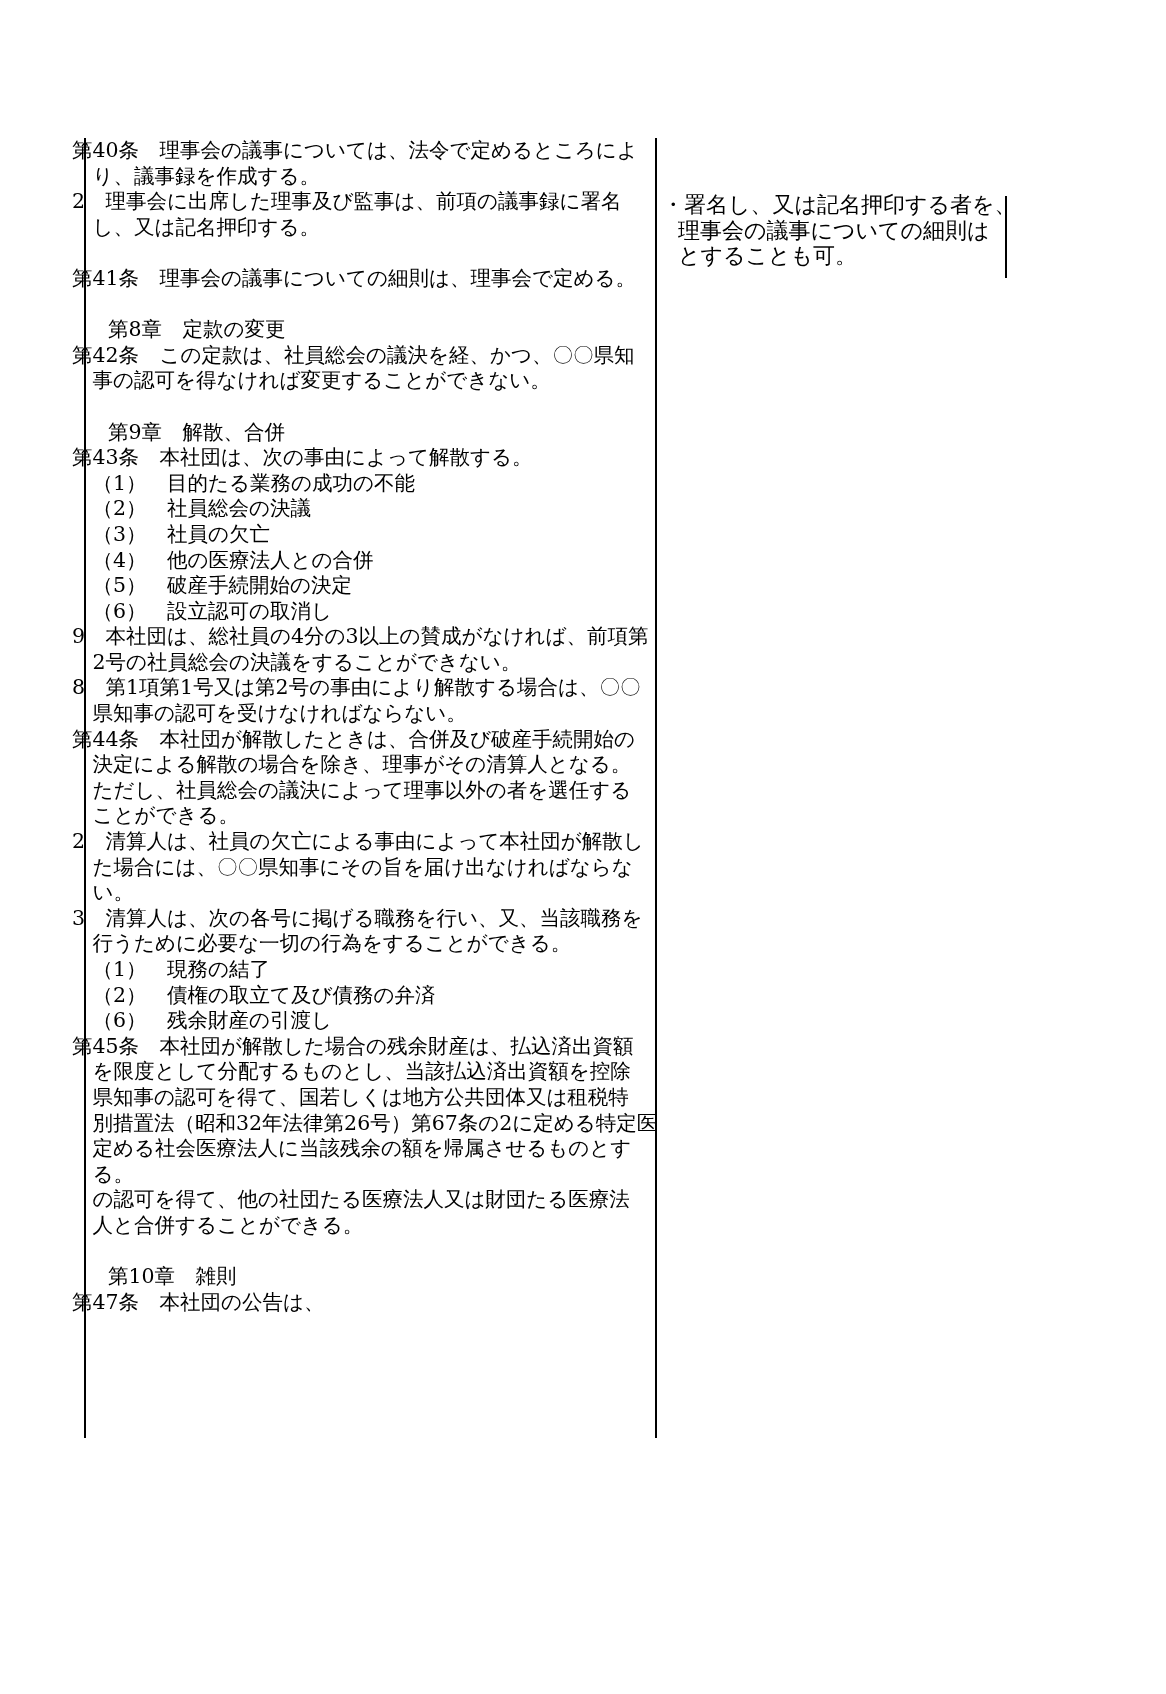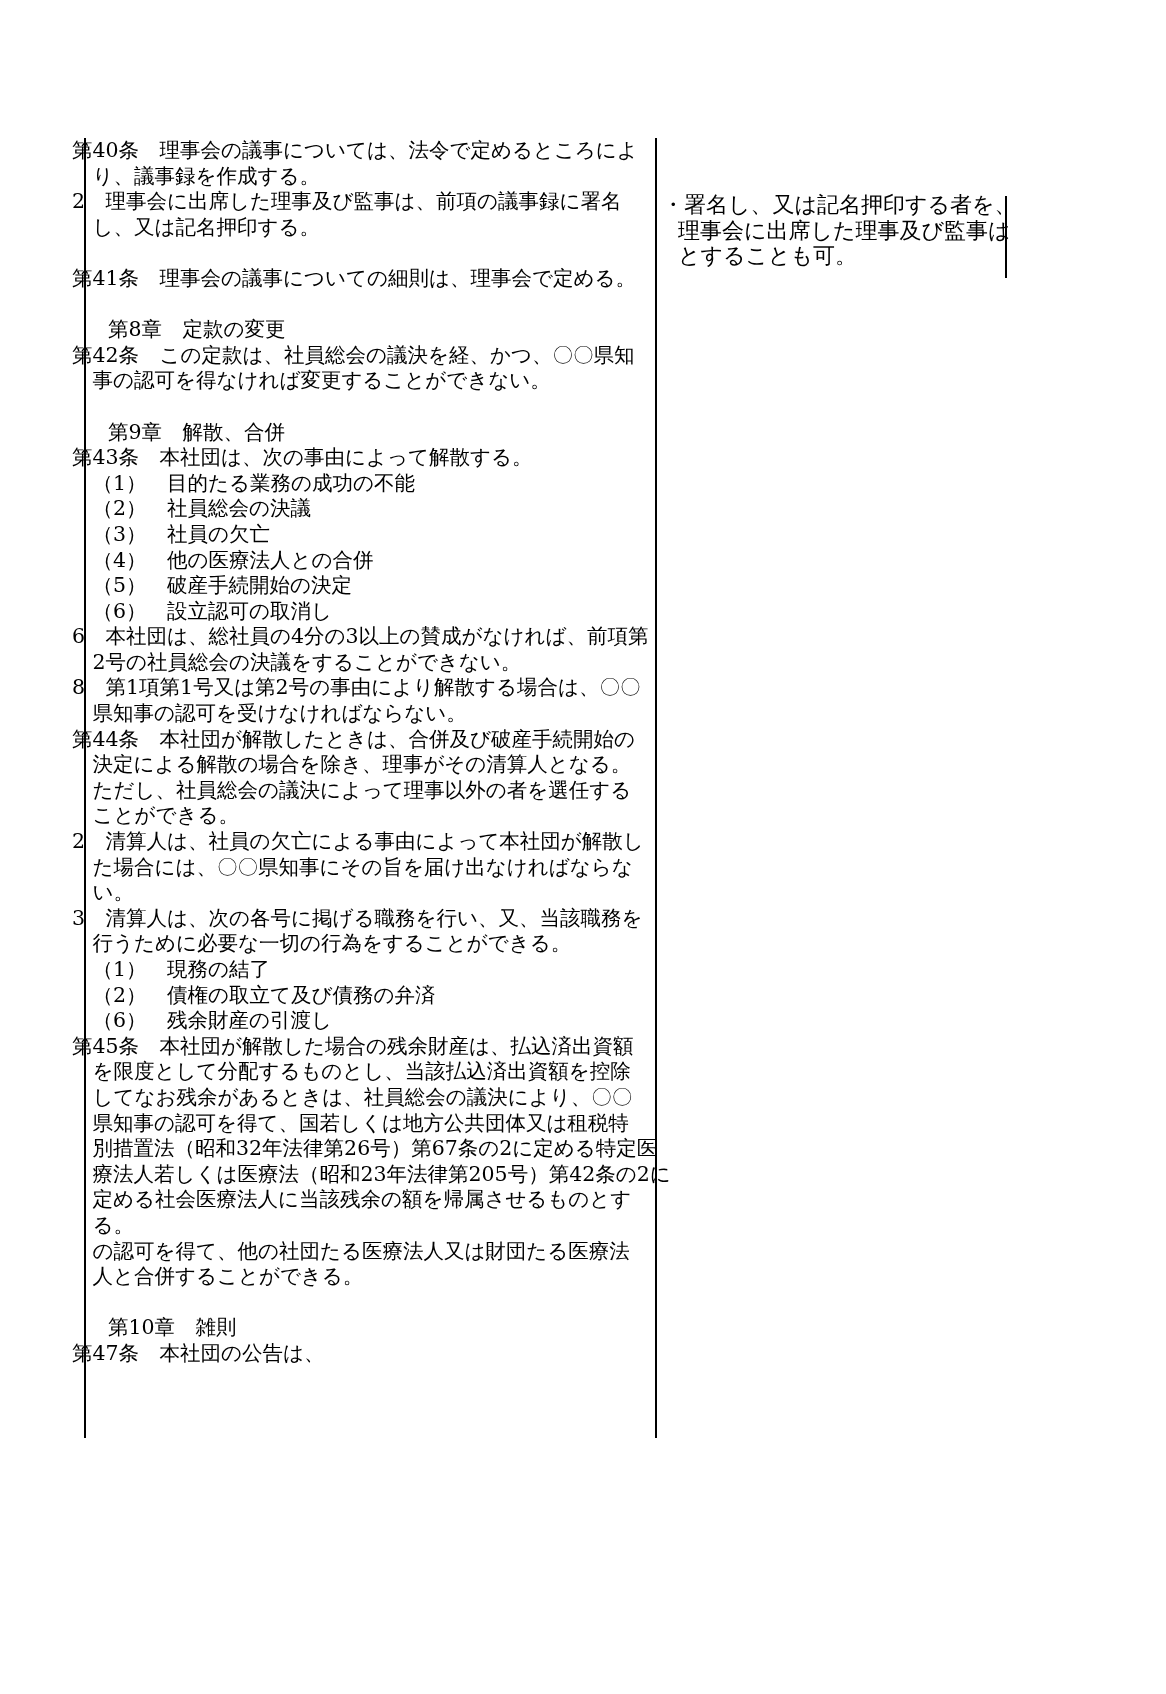--- a/index.html
+++ b/index.html
@@ -104,21 +104,21 @@
     </div>
 
     <div>
       <div class="ln">第43条　本社団は、次の事由によって解散する。</div>
       <div class="ln">　（1）　目的たる業務の成功の不能</div>
       <div class="ln">　（2）　社員総会の決議</div>
       <div class="ln">　（3）　社員の欠亡</div>
       <div class="ln">　（4）　他の医療法人との合併</div>
       <div class="ln">　（5）　破産手続開始の決定</div>
       <div class="ln">　（6）　設立認可の取消し</div>
-      <div class="ln">6　本社団は、総社員の4分の3以上の賛成がなければ、前項第</div>
+      <div class="ln">9　本社団は、総社員の4分の3以上の賛成がなければ、前項第</div>
       <div class="ln">　2号の社員総会の決議をすることができない。</div>
       <div class="ln">8　第1項第1号又は第2号の事由により解散する場合は、〇〇</div>
       <div class="ln">　県知事の認可を受けなければならない。</div>
     </div>
 
     <div>
       <div class="ln">第44条　本社団が解散したときは、合併及び破産手続開始の</div>
       <div class="ln">　決定による解散の場合を除き、理事がその清算人となる。</div>
       <div class="ln">　ただし、社員総会の議決によって理事以外の者を選任する</div>
       <div class="ln">　ことができる。</div>
@@ -128,24 +128,22 @@
       <div class="ln">3　清算人は、次の各号に掲げる職務を行い、又、当該職務を</div>
       <div class="ln">　行うために必要な一切の行為をすることができる。</div>
       <div class="ln">　（1）　現務の結了</div>
       <div class="ln">　（2）　債権の取立て及び債務の弁済</div>
       <div class="ln">　（6）　残余財産の引渡し</div>
     </div>
 
     <div>
       <div class="ln">第45条　本社団が解散した場合の残余財産は、払込済出資額</div>
       <div class="ln">　を限度として分配するものとし、当該払込済出資額を控除</div>
-      <div class="ln">　してなお残余があるときは、社員総会の議決により、〇〇</div>
       <div class="ln">　県知事の認可を得て、国若しくは地方公共団体又は租税特</div>
       <div class="ln">　別措置法（昭和32年法律第26号）第67条の2に定める特定医</div>
-      <div class="ln">　療法人若しくは医療法（昭和23年法律第205号）第42条の2に</div>
       <div class="ln">　定める社会医療法人に当該残余の額を帰属させるものとす</div>
       <div class="ln">　る。</div>
     </div>
 
     <div>
       <div class="ln">　の認可を得て、他の社団たる医療法人又は財団たる医療法</div>
       <div class="ln">　人と合併することができる。</div>
     </div>
 
     <div class="ln blank"></div>
@@ -156,18 +154,18 @@
 
     <div>
       <div class="ln">第47条　本社団の公告は、</div>
     </div>
 
   </div>
 
   <div class="col-note">
     <div>
       <div class="note-ln">・署名し、又は記名押印する者を、</div>
-      <div class="note-ln cont">理事会に出席した理事及び監事は</div>
+      <div class="note-ln cont">理事会の議事についての細則は</div>
       <div class="note-ln cont">とすることも可。</div>
     </div>
   </div>
 
 </div>
 
 </body></html>

